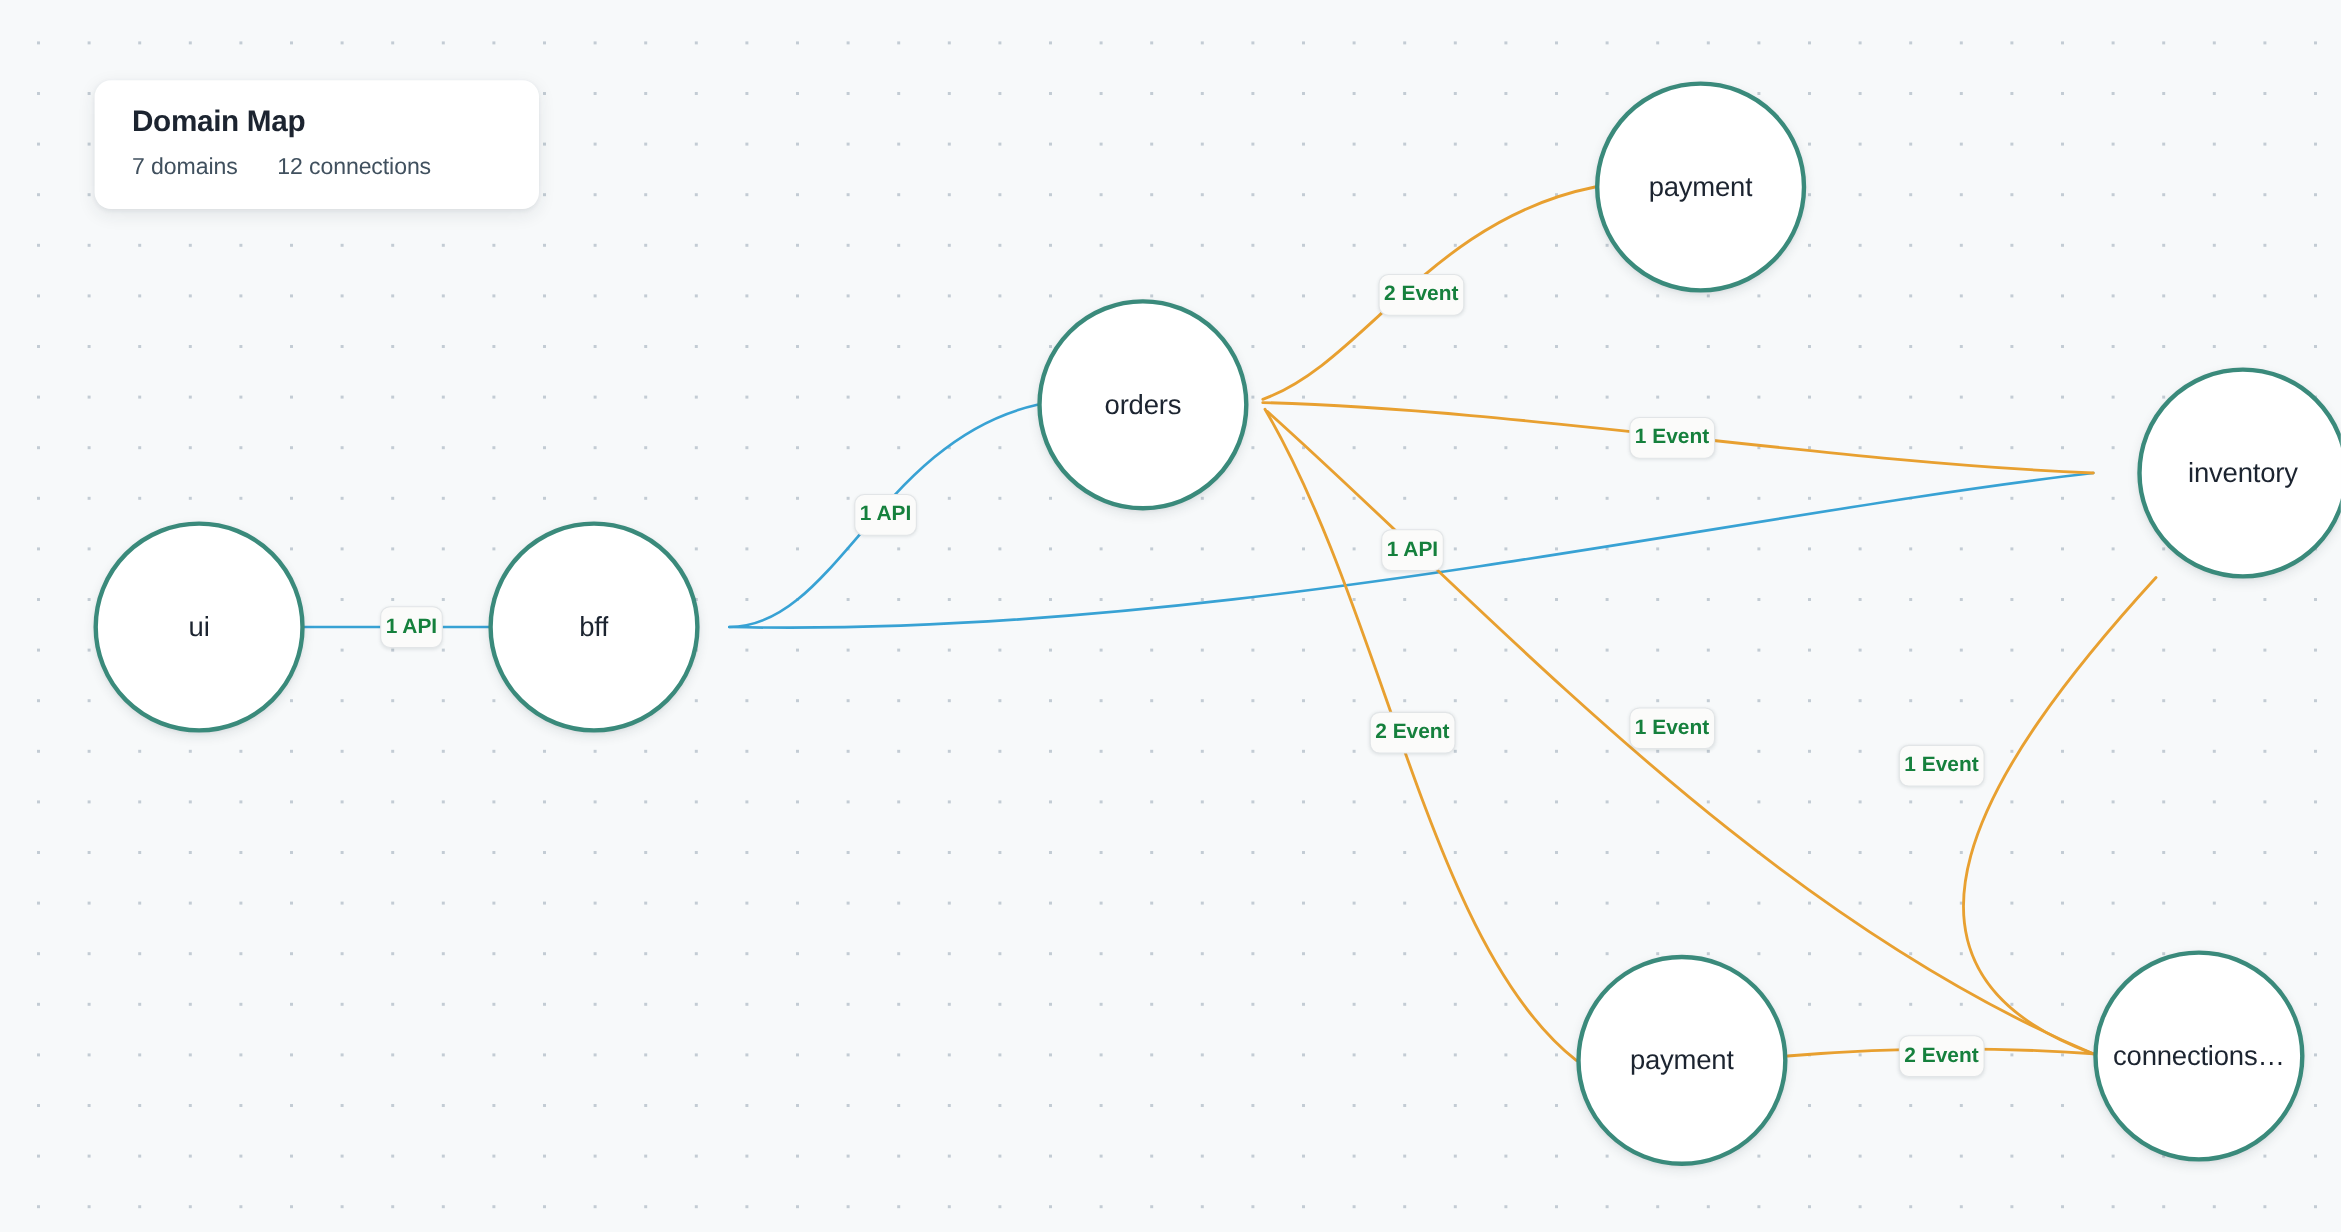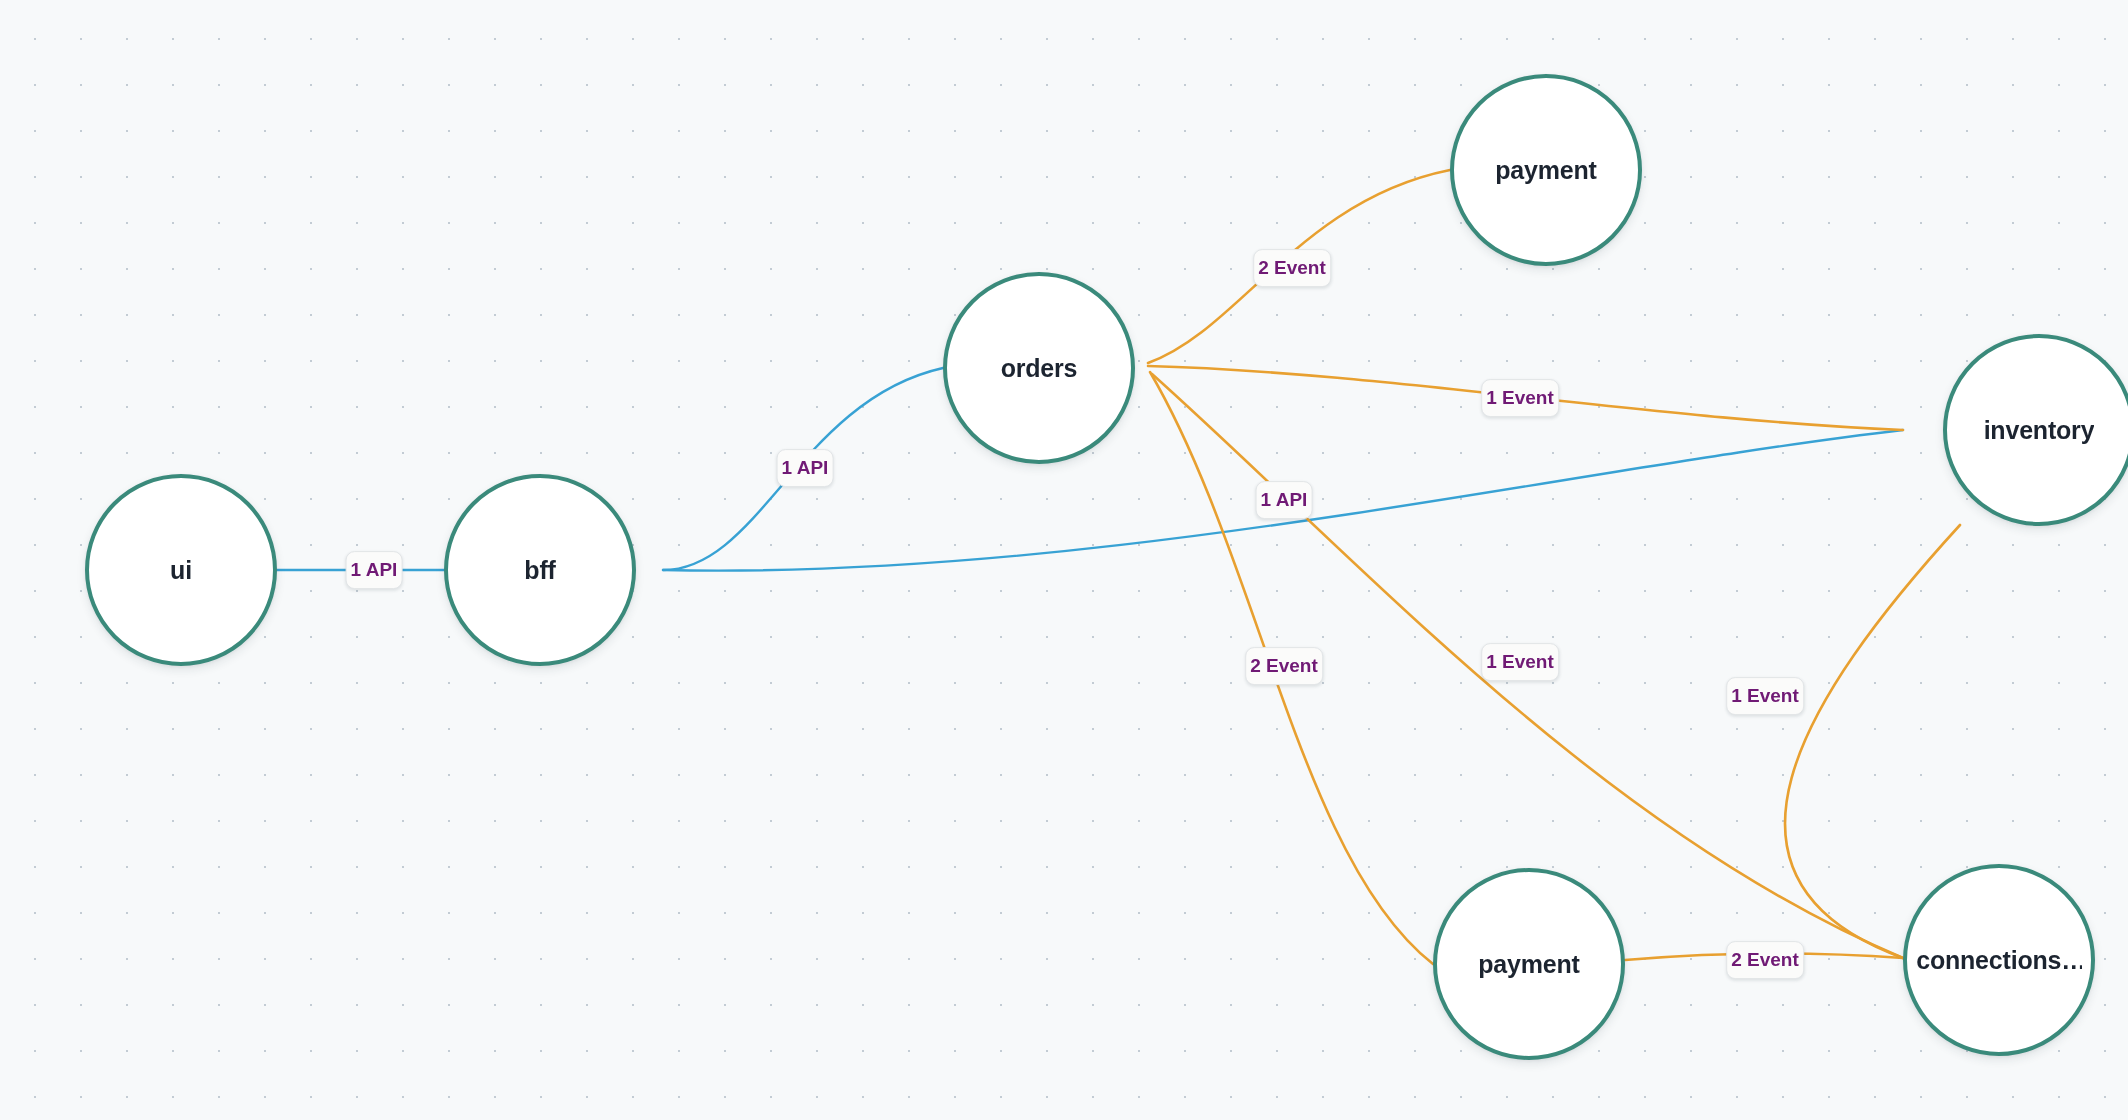--- a/index.html
+++ b/index.html
@@ -30,39 +30,39 @@
     position:absolute;
     border-radius:50%;
     background:#ffffff;
     border:4px solid #3a8a7b;
     display:flex; align-items:center; justify-content:center;
     box-shadow:0 4px 10px rgba(30,45,60,0.10), 0 1px 3px rgba(30,45,60,0.06);
     cursor:pointer;
   }
   .node-label {
     font-size:25px;
-    font-weight:bold;
+    font-weight:normal;
     color:#1c2430;
     letter-spacing:-0.2px;
     white-space:nowrap;
     overflow:hidden;
     max-width:90%;
     text-align:center;
     pointer-events:none;
   }
   
   .edge-label {
     position:absolute;
     background:#fbfbfa;
     border:1px solid #e2e5e7;
     border-radius:9px;
     padding:7px 4px;
     font-size:19px;
     font-weight:bold;
-    color:#701a75;
+    color:#15803d;
     white-space:nowrap;
     box-shadow:0 1px 3px rgba(30,45,60,0.10);
     transform:translate(-50%,-50%);
     cursor:pointer;
     line-height:1.15;
   }
   
   #title-card {
     position:absolute;
     left:86px; top:73px;
@@ -131,14 +131,21 @@
       <div class="edge-label" style="left: 805px; top: 468px;">1 API</div>
       <div class="edge-label" style="left: 1284px; top: 500px;">1 API</div>
       <div class="edge-label" style="left: 1292px; top: 268px;">2 Event</div>
       <div class="edge-label" style="left: 1520px; top: 398px;">1 Event</div>
       <div class="edge-label" style="left: 1284px; top: 666px;">2 Event</div>
       <div class="edge-label" style="left: 1520px; top: 662px;">1 Event</div>
       <div class="edge-label" style="left: 1765px; top: 696px;">1 Event</div>
       <div class="edge-label" style="left: 1765px; top: 960px;">2 Event</div>
     </div>
 
+  <div id="title-card">
+    <h1>Domain Map</h1>
+    <div id="title-stats">
+      <span>7 domains</span>
+      <span>12 connections</span>
+    </div>
+  </div>
 
 </div>
 
 </body></html>

